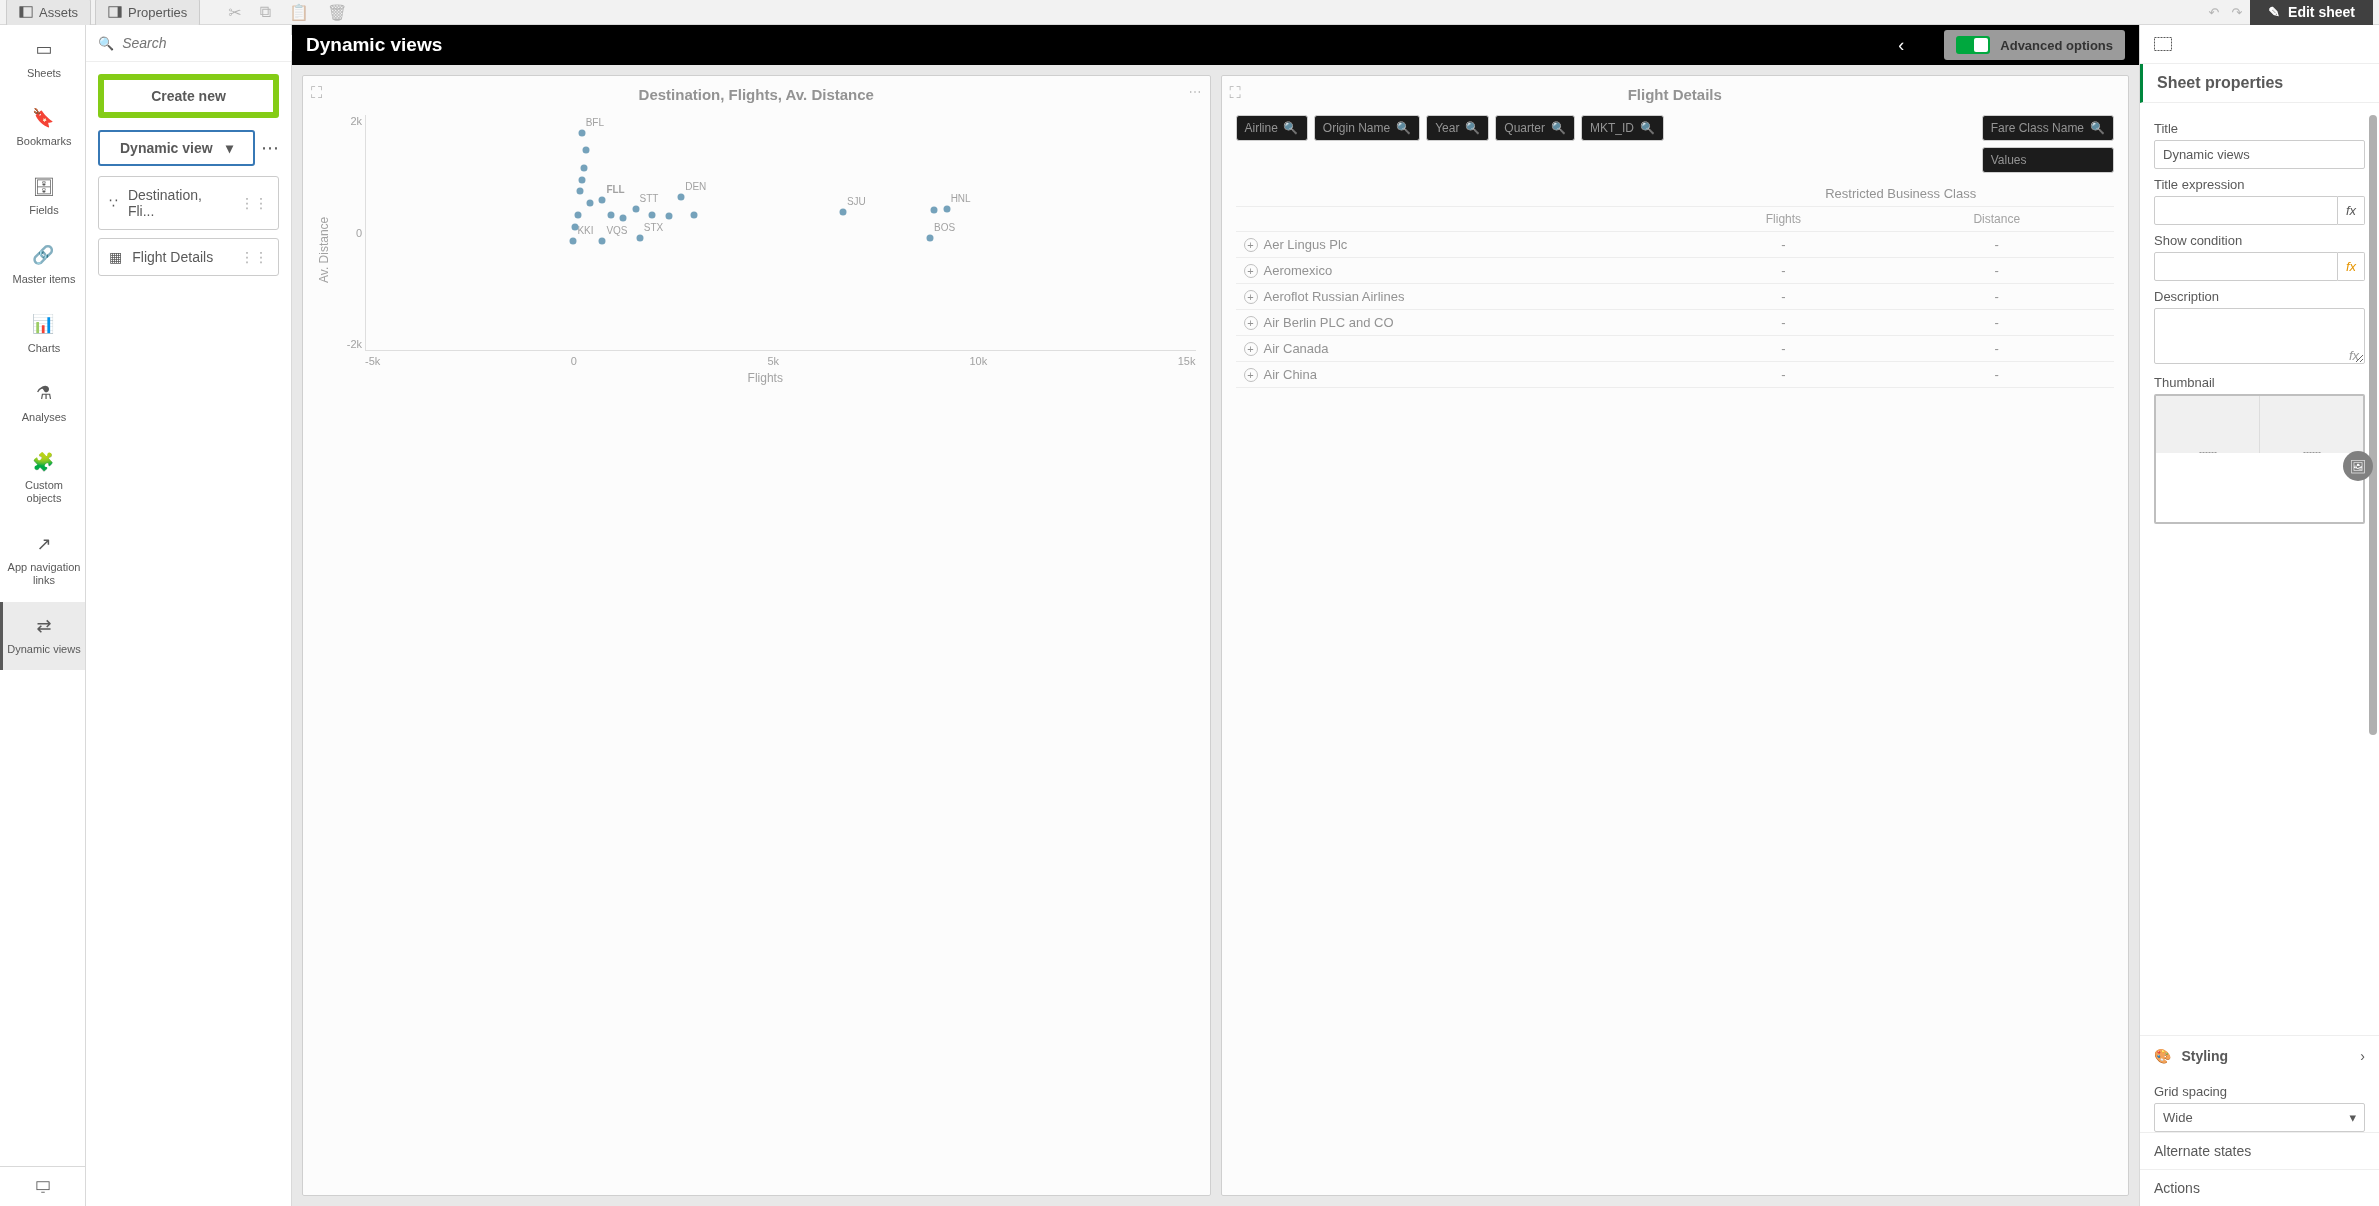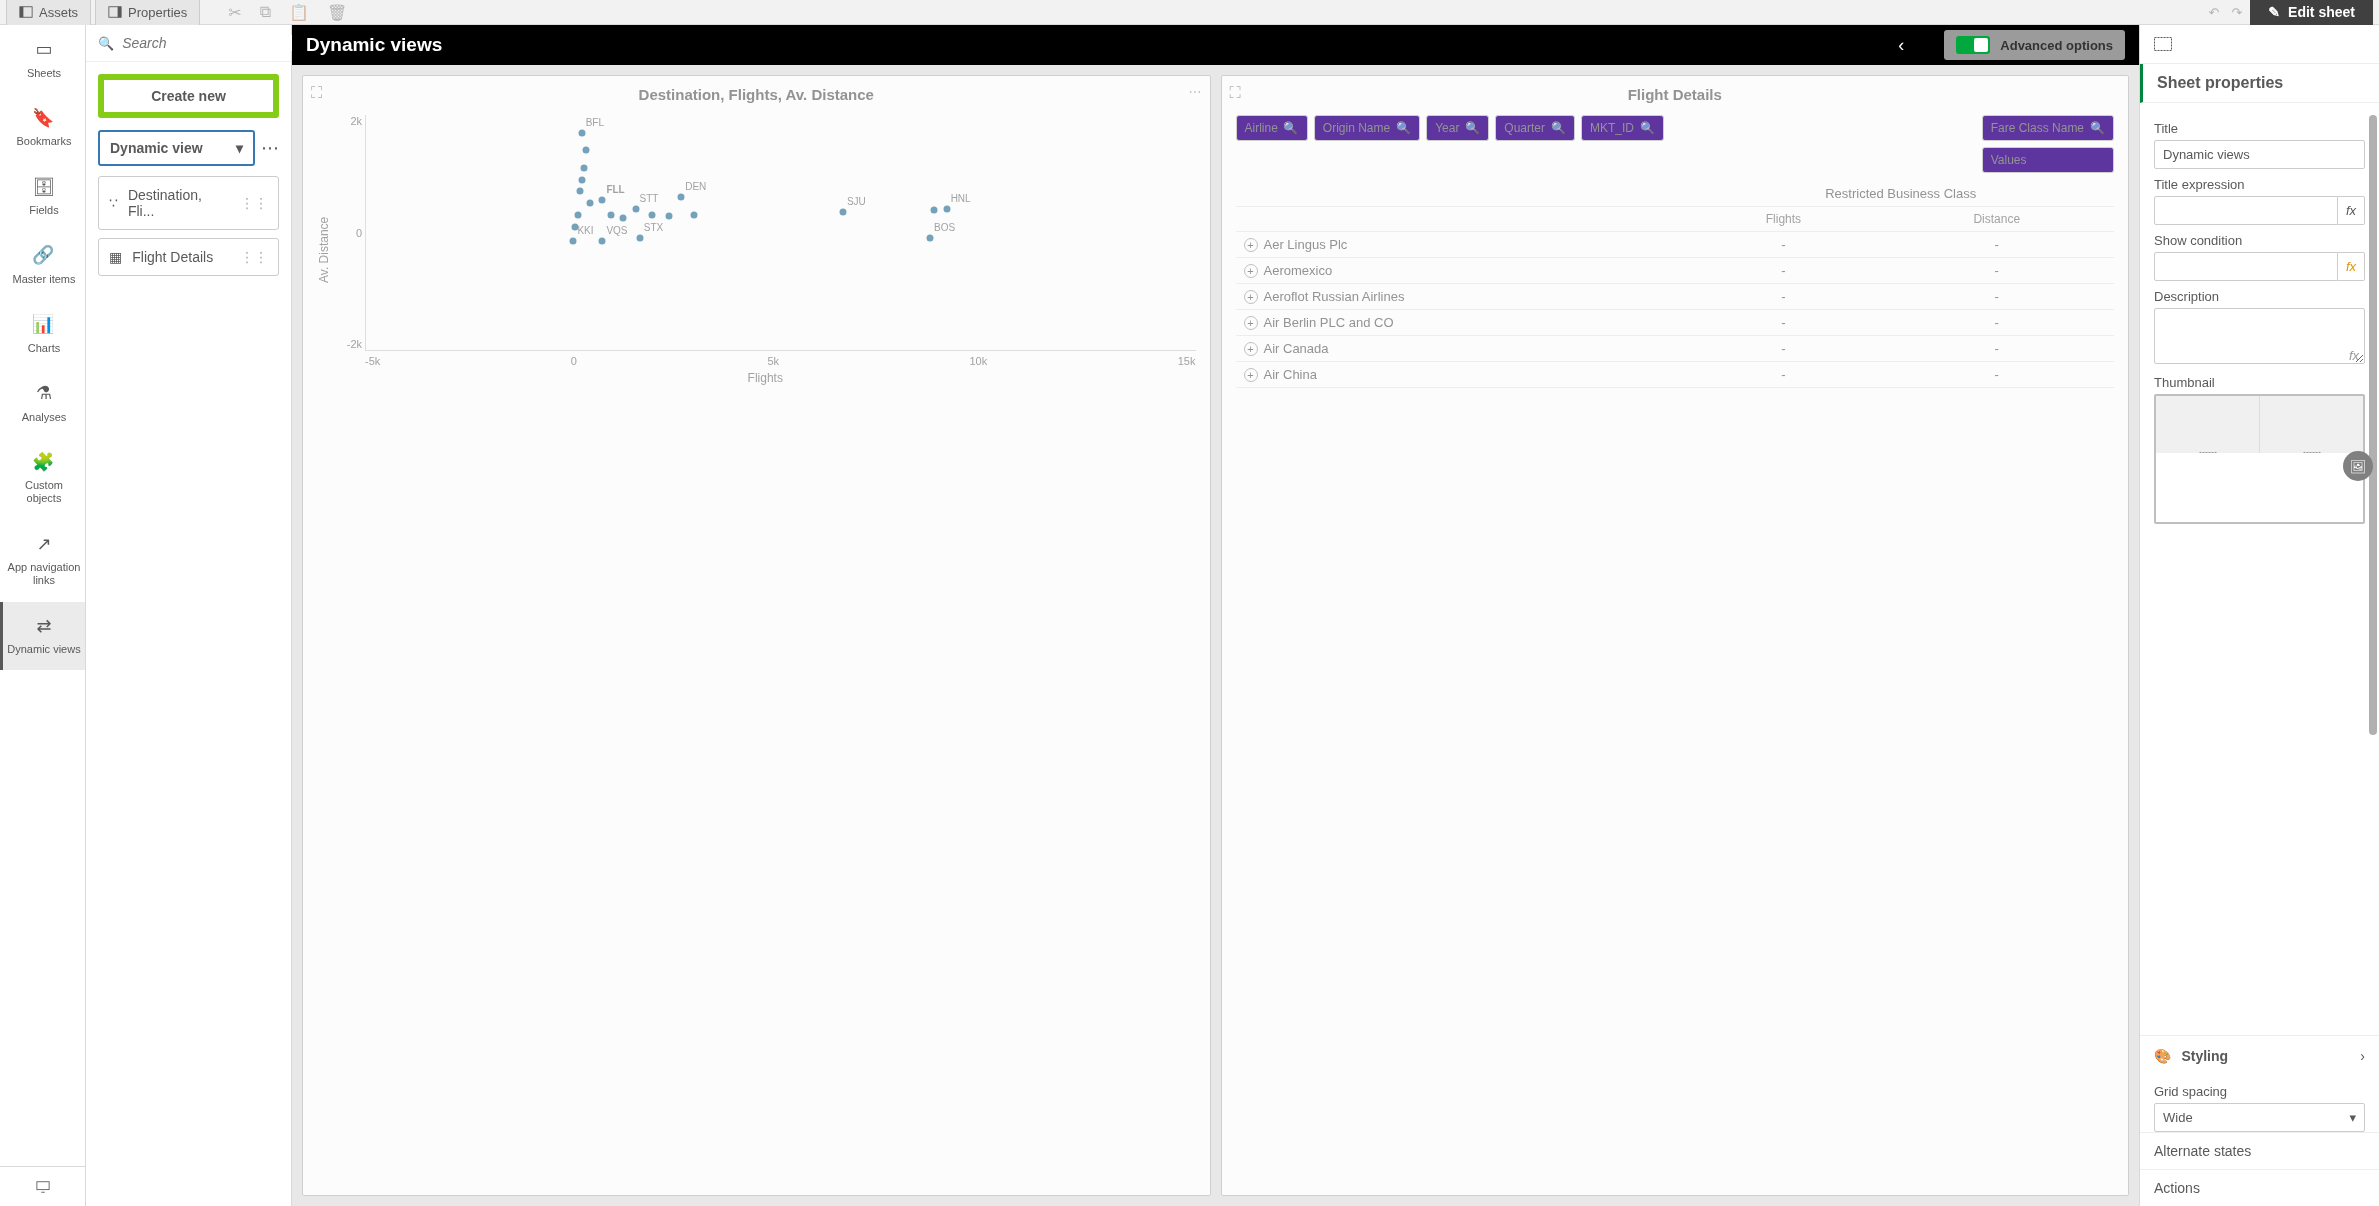--- a/index.html
+++ b/index.html
@@ -24,21 +24,21 @@
 .rail-item.active { background: #ebebeb; border-left-color: #595959; }
 .rail-item .ri-icon { font-size: 18px; }
 .rail-bottom { margin-top: auto; border-top: 1px solid #d9d9d9; display: flex; align-items: center; justify-content: center; height: 40px; }
 
 
 .assets-panel { width: 206px; background: #fff; border-right: 1px solid #d9d9d9; display: flex; flex-direction: column; }
 .search-row { display: flex; align-items: center; gap: 8px; padding: 10px 12px; border-bottom: 1px solid #eee; }
 .search-row input { border: none; outline: none; flex: 1; font-style: italic; color: #999; font-size: 14px; }
 .create-new-btn { margin: 12px; padding: 8px 0; border: 6px solid #84cc16; background: #fff; border-radius: 3px; text-align: center; font-size: 14px; cursor: pointer; color: #595959; font-weight: 600; }
 .dv-select-row { display: flex; align-items: center; gap: 6px; margin: 0 12px 10px 12px; }
-.dv-select { flex: 1; display: flex; align-items: center; justify-content: space-between; border: 2px solid #3778b5; border-radius: 3px; padding: 8px 10px; font-size: 14px; font-weight: 600; color: #595959; cursor: pointer; background: #fff; }
+.dv-select { flex: 1; display: flex; align-items: center; justify-content: space-between; border: 2px solid #3778b5; border-radius: 3px; padding: 8px 20px; font-size: 14px; font-weight: 600; color: #595959; cursor: pointer; background: #fff; }
 .dots-btn { font-size: 18px; cursor: pointer; color: #595959; }
 .asset-item { display: flex; align-items: center; gap: 10px; margin: 0 12px 8px 12px; padding: 10px 10px; border: 1px solid #ccc; border-radius: 3px; font-size: 14px; color: #595959; cursor: grab; background: #fff; }
 .asset-item .grip { margin-left: auto; opacity: 0.5; }
 
 
 .canvas-area { flex: 1; display: flex; flex-direction: column; background: #e8e8e8; }
 .sheet-header { display: flex; align-items: center; background: #000; color: #fff; height: 40px; padding: 0 14px; }
 .sheet-title { font-size: 19px; font-weight: 600; }
 .sheet-header .spacer { flex: 1; }
 .chev-left { font-size: 18px; margin-right: 40px; cursor: pointer; }
@@ -59,21 +59,21 @@
 .scatter-body { flex: 1; display: flex; flex-direction: column; }
 .scatter-plot { flex: 1; position: relative; border-left: 1px solid #ddd; border-bottom: 1px solid #ddd; margin-left: 30px; }
 .y-ticks { position: absolute; left: -34px; top: 0; bottom: 0; width: 30px; display: flex; flex-direction: column; justify-content: space-between; font-size: 11px; color: #999; text-align: right; }
 .x-ticks { display: flex; justify-content: space-between; margin-left: 30px; font-size: 11px; color: #999; margin-top: 4px; }
 .x-axis-label { text-align: center; font-size: 12px; color: #999; margin-top: 4px; }
 .pt { position: absolute; width: 7px; height: 7px; background: #6699b5; border-radius: 50%; transform: translate(-50%, 50%); }
 .pt-label { position: absolute; font-size: 10px; color: #999; transform: translate(4px, -50%); white-space: nowrap; }
 
 
 .filter-row { display: flex; gap: 6px; margin-bottom: 6px; flex-wrap: wrap; }
-.filter-pill { display: inline-flex; align-items: center; gap: 6px; border: 1px solid #ccc; border-radius: 3px; padding: 5px 8px; font-size: 12px; color: #888; background: #4c1d95; }
+.filter-pill { display: inline-flex; align-items: center; gap: 6px; border: 1px solid #ccc; border-radius: 3px; padding: 5px 8px; font-size: 12px; color: #888; background: #000000; }
 .ftable { width: 100%; border-collapse: collapse; font-size: 13px; margin-top: 8px; }
 .ftable th, .ftable td { border-bottom: 1px solid #eee; padding: 5px 8px; text-align: left; color: #888; }
 .ftable th { font-weight: 400; }
 .ftable td.center { text-align: center; }
 .expand-plus { display: inline-block; width: 14px; height: 14px; border: 1px solid #bbb; border-radius: 50%; text-align: center; line-height: 12px; font-size: 11px; color: #888; margin-right: 6px; }
 .subhead-row td { color: #999; font-size: 12px; }
 
 
 .props-panel { width: 240px; background: #fff; border-left: 1px solid #d9d9d9; display: flex; flex-direction: column; position: relative; }
 .props-header-icon { padding: 12px 14px; border-bottom: 1px solid #eee; }

